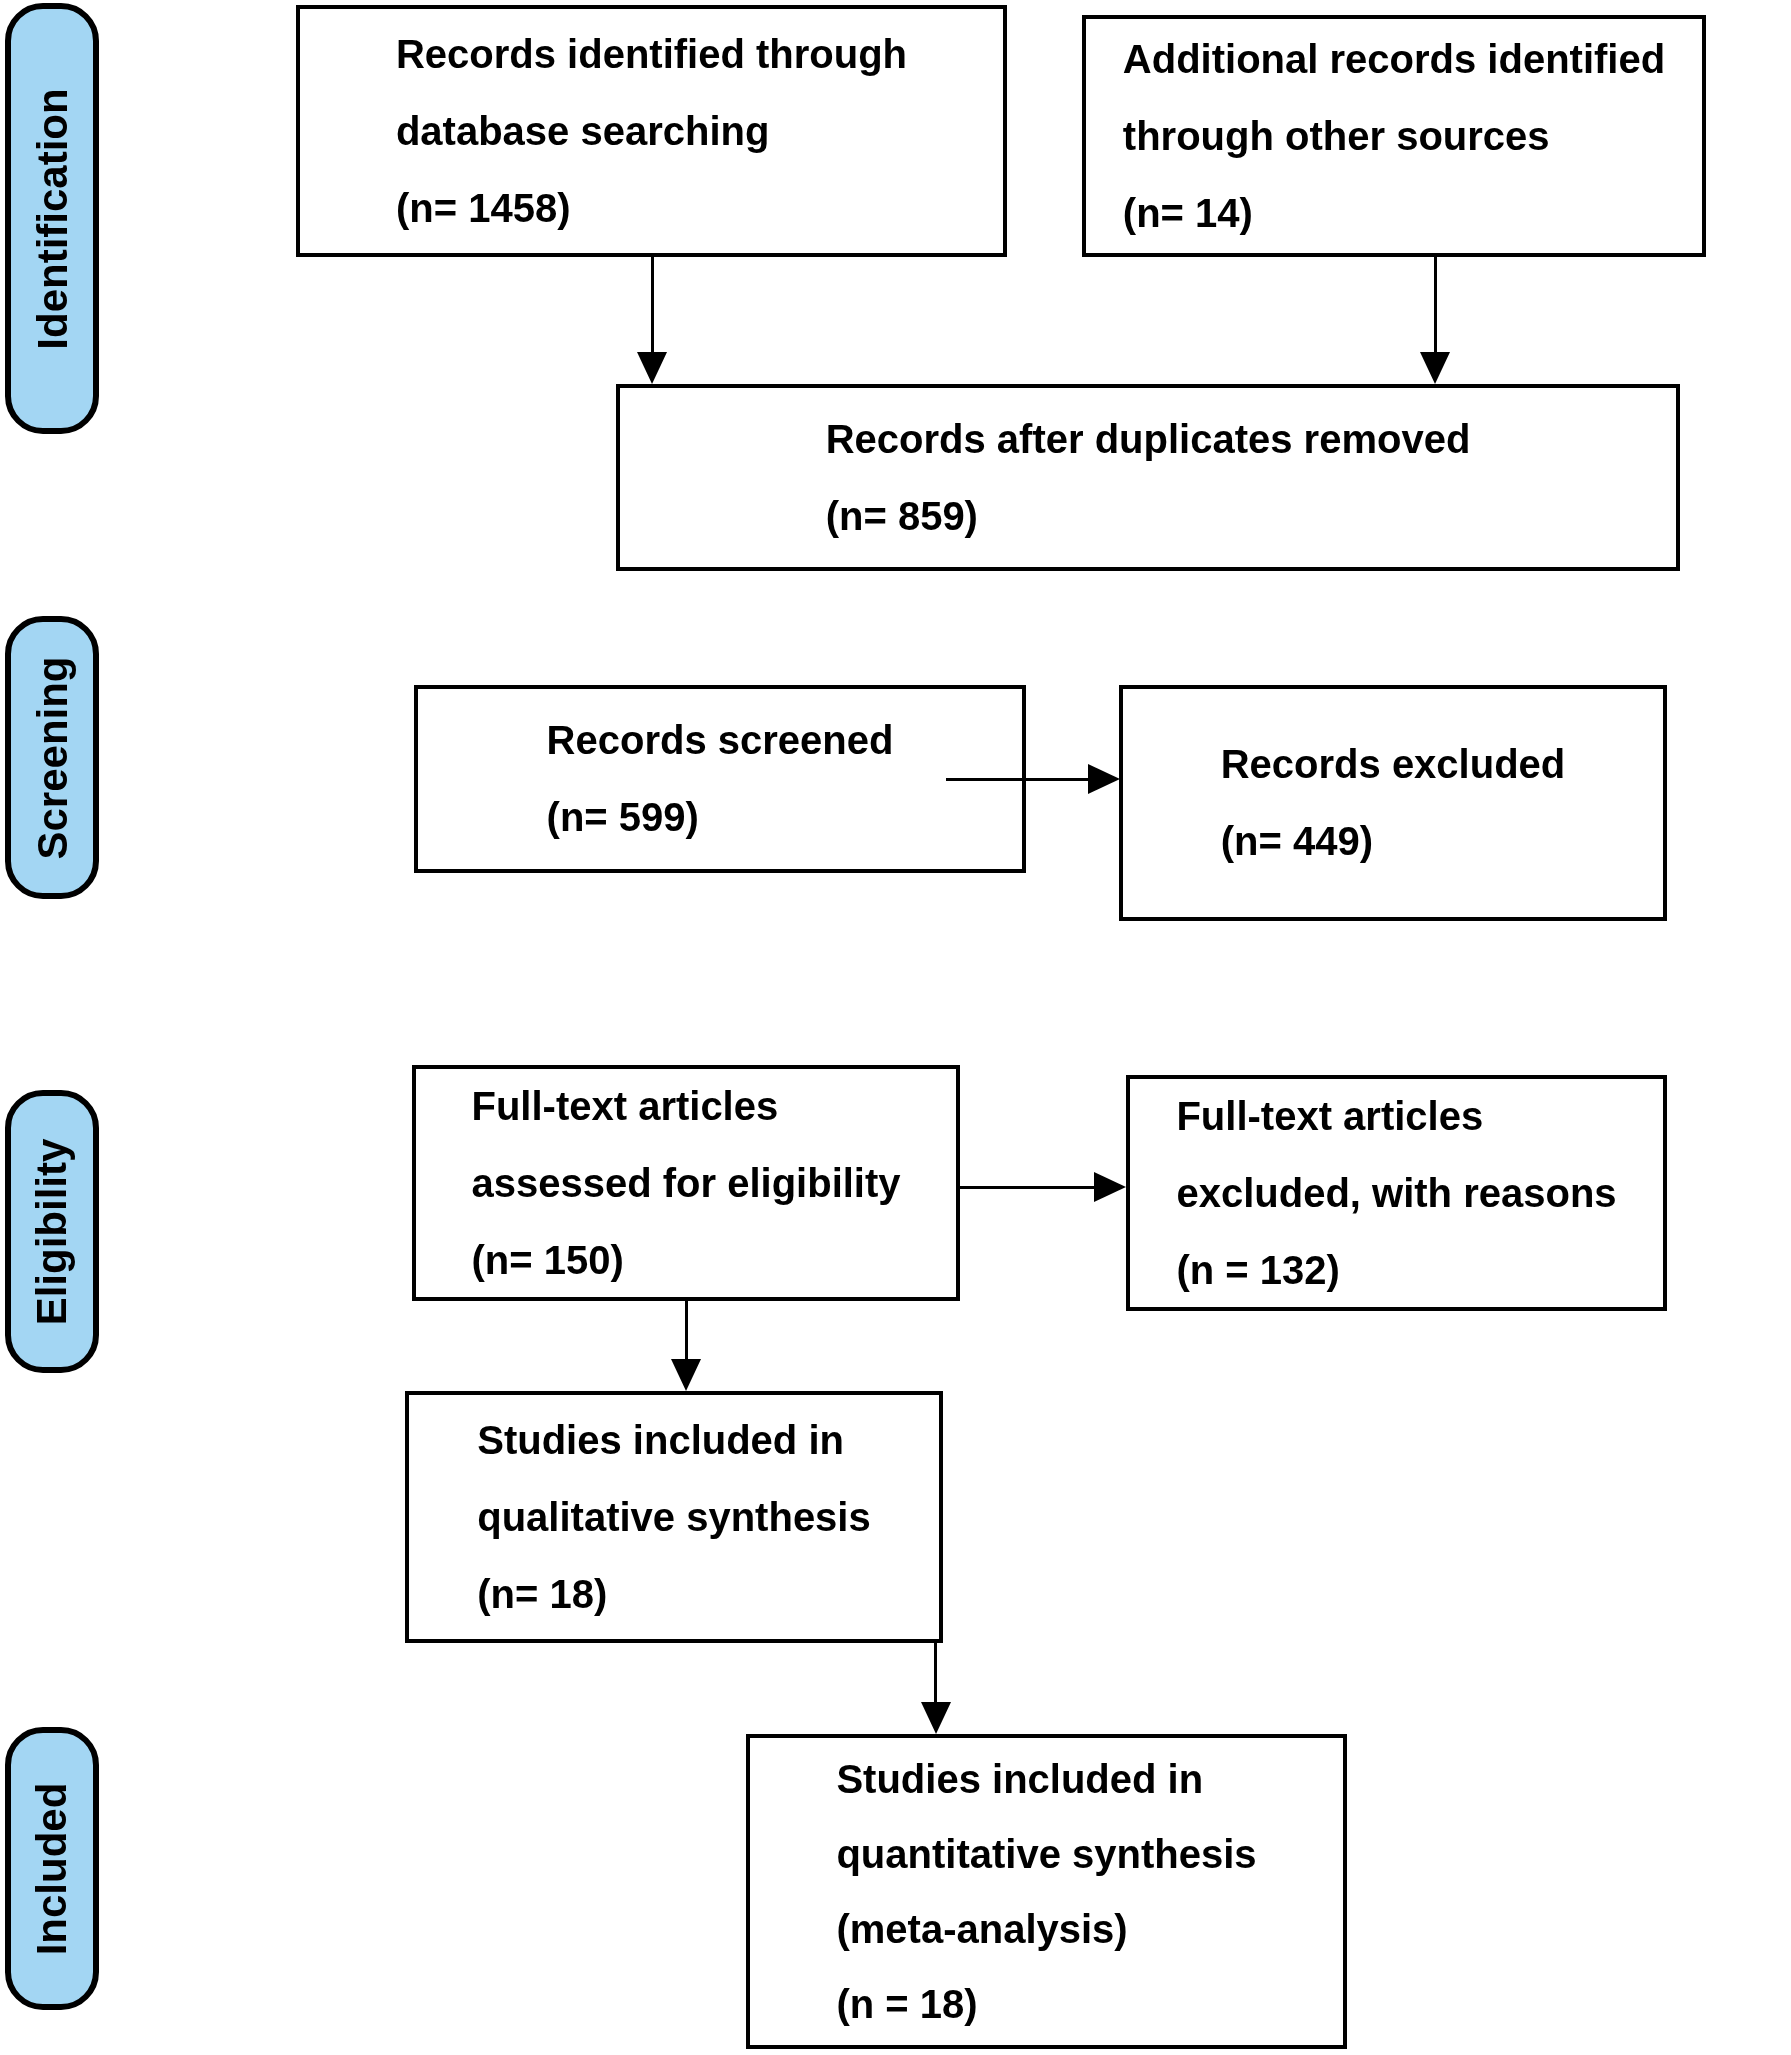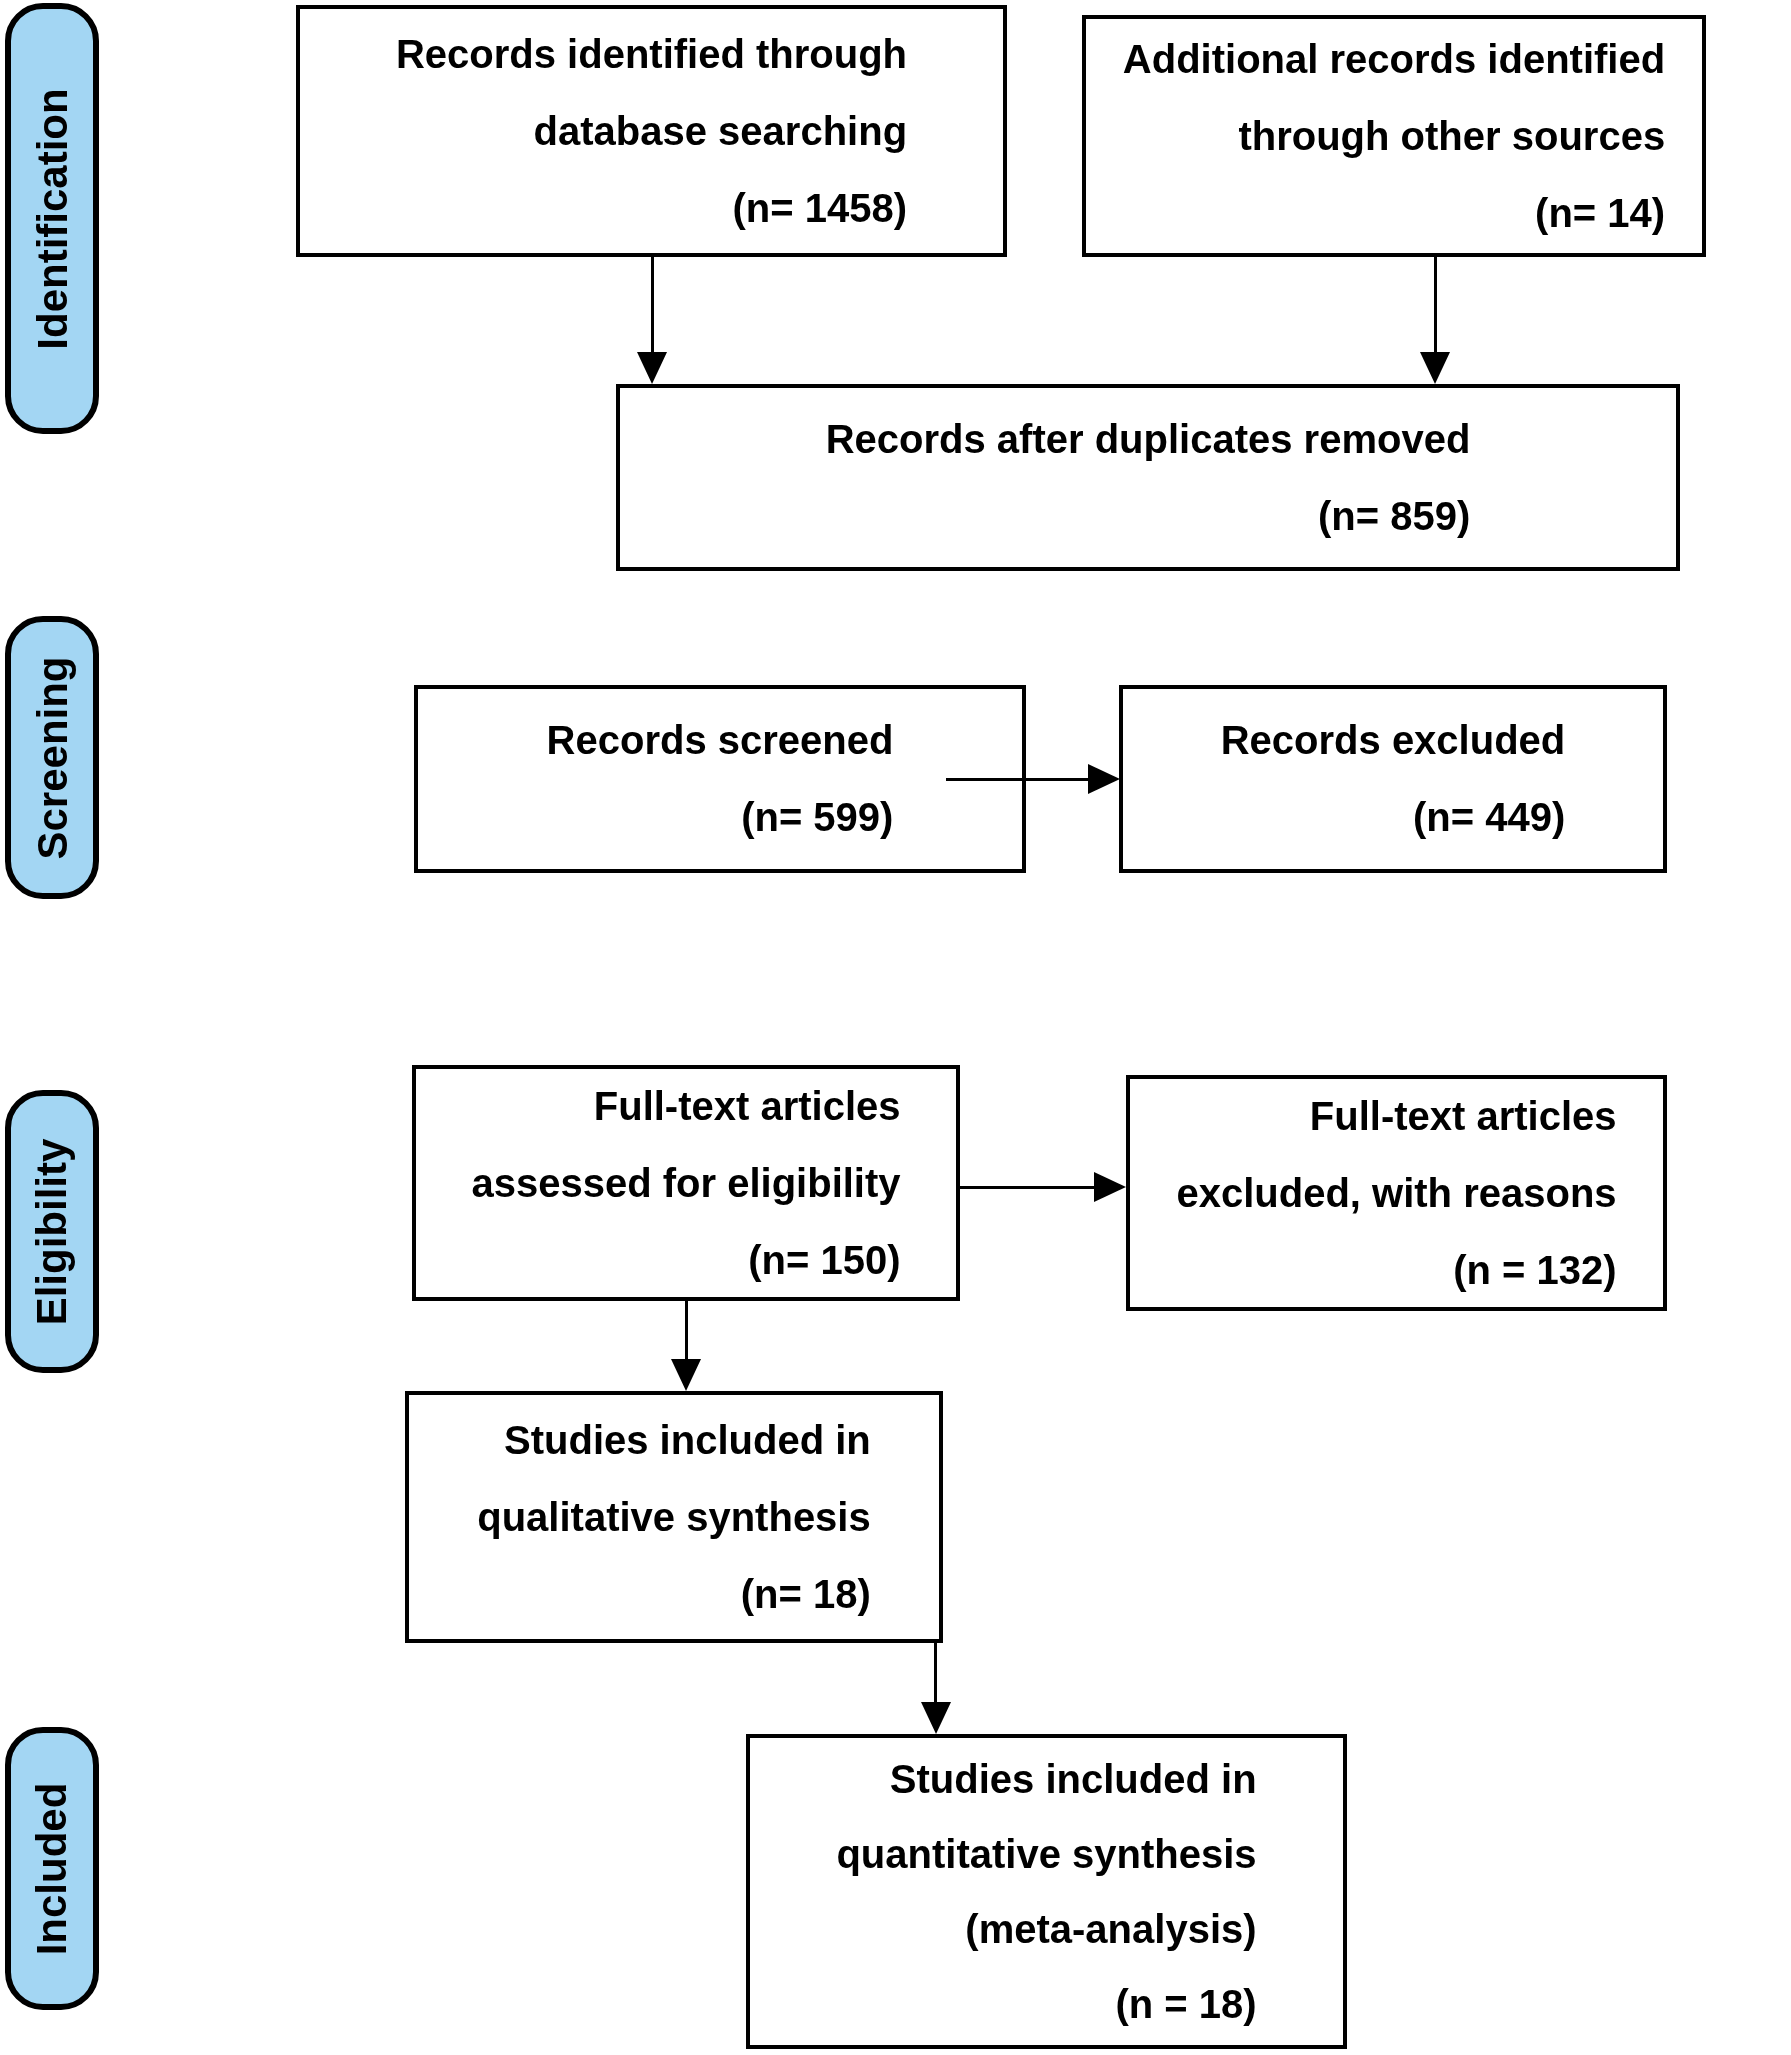--- a/index.html
+++ b/index.html
@@ -33,21 +33,21 @@
     letter-spacing:0px;
   }
 
   
   .fbox{
     position:absolute;
     background:var(--box-fill);
     border:4.6px solid var(--line);
     box-sizing:border-box;
     display:flex;align-items:center;justify-content:center;
-    text-align:right;
+    text-align:left;
     white-space:pre-line;
     font-size:40px;font-weight:bold;color:#000;
     line-height:77px;
   }
 
   
   .shaft-v{position:absolute;width:2.6px;background:var(--line);}
   .shaft-h{position:absolute;height:2.6px;background:var(--line);}
   .head-down{
     position:absolute;width:0;height:0;
@@ -87,21 +87,21 @@
   <div class="fbox" style="left:1082px;top:15px;width:624px;height:242px;">Additional records identified
 through other sources
 (n= 14)</div>
 
   <div class="fbox" style="left:616px;top:384px;width:1064px;height:187px;">Records after duplicates removed
 (n= 859)</div>
 
   <div class="fbox" style="left:414px;top:685px;width:612px;height:188px;">Records screened
 (n= 599)</div>
 
-  <div class="fbox" style="left:1119px;top:685px;width:548px;height:188px;">Records excluded
+  <div class="fbox" style="left:1119px;top:685px;width:548px;height:236px;">Records excluded
 (n= 449)</div>
 
   <div class="fbox" style="left:412px;top:1065px;width:548px;height:236px;">Full-text articles
 assessed for eligibility
 (n= 150)</div>
 
   <div class="fbox" style="left:1126px;top:1075px;width:541px;height:236px;">Full-text articles
 excluded, with reasons
 (n = 132)</div>
 

